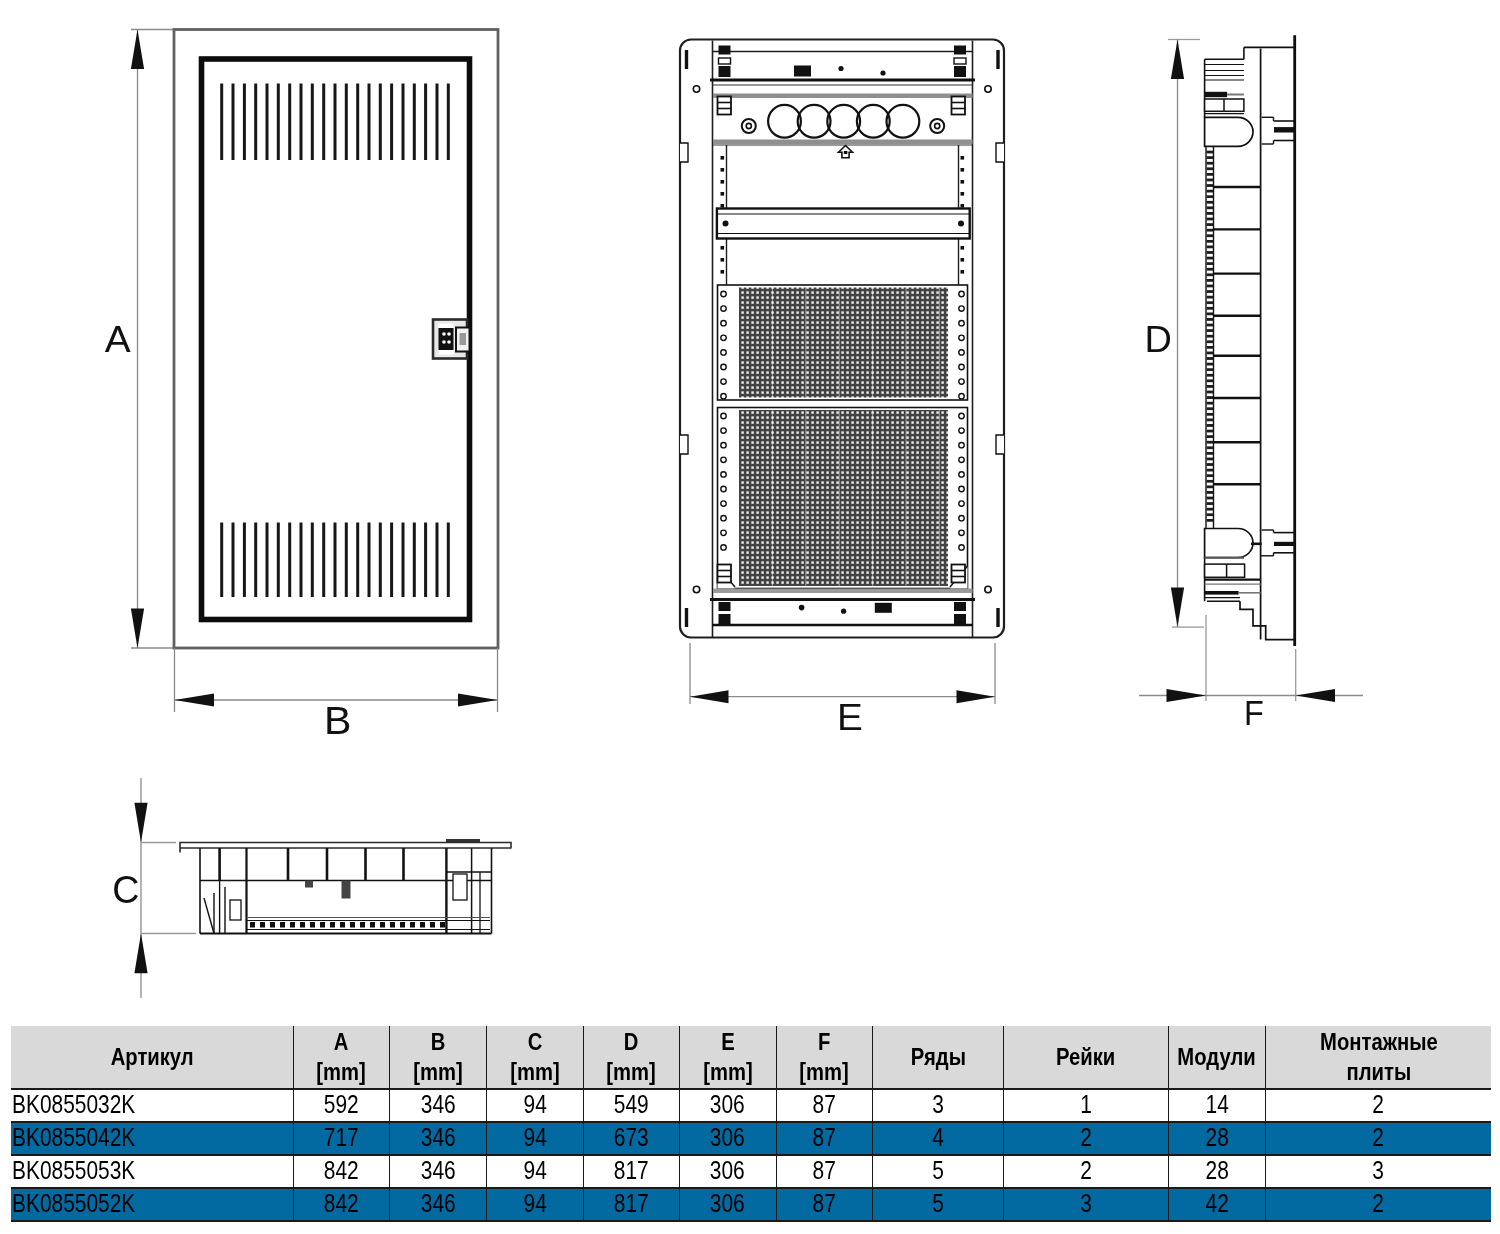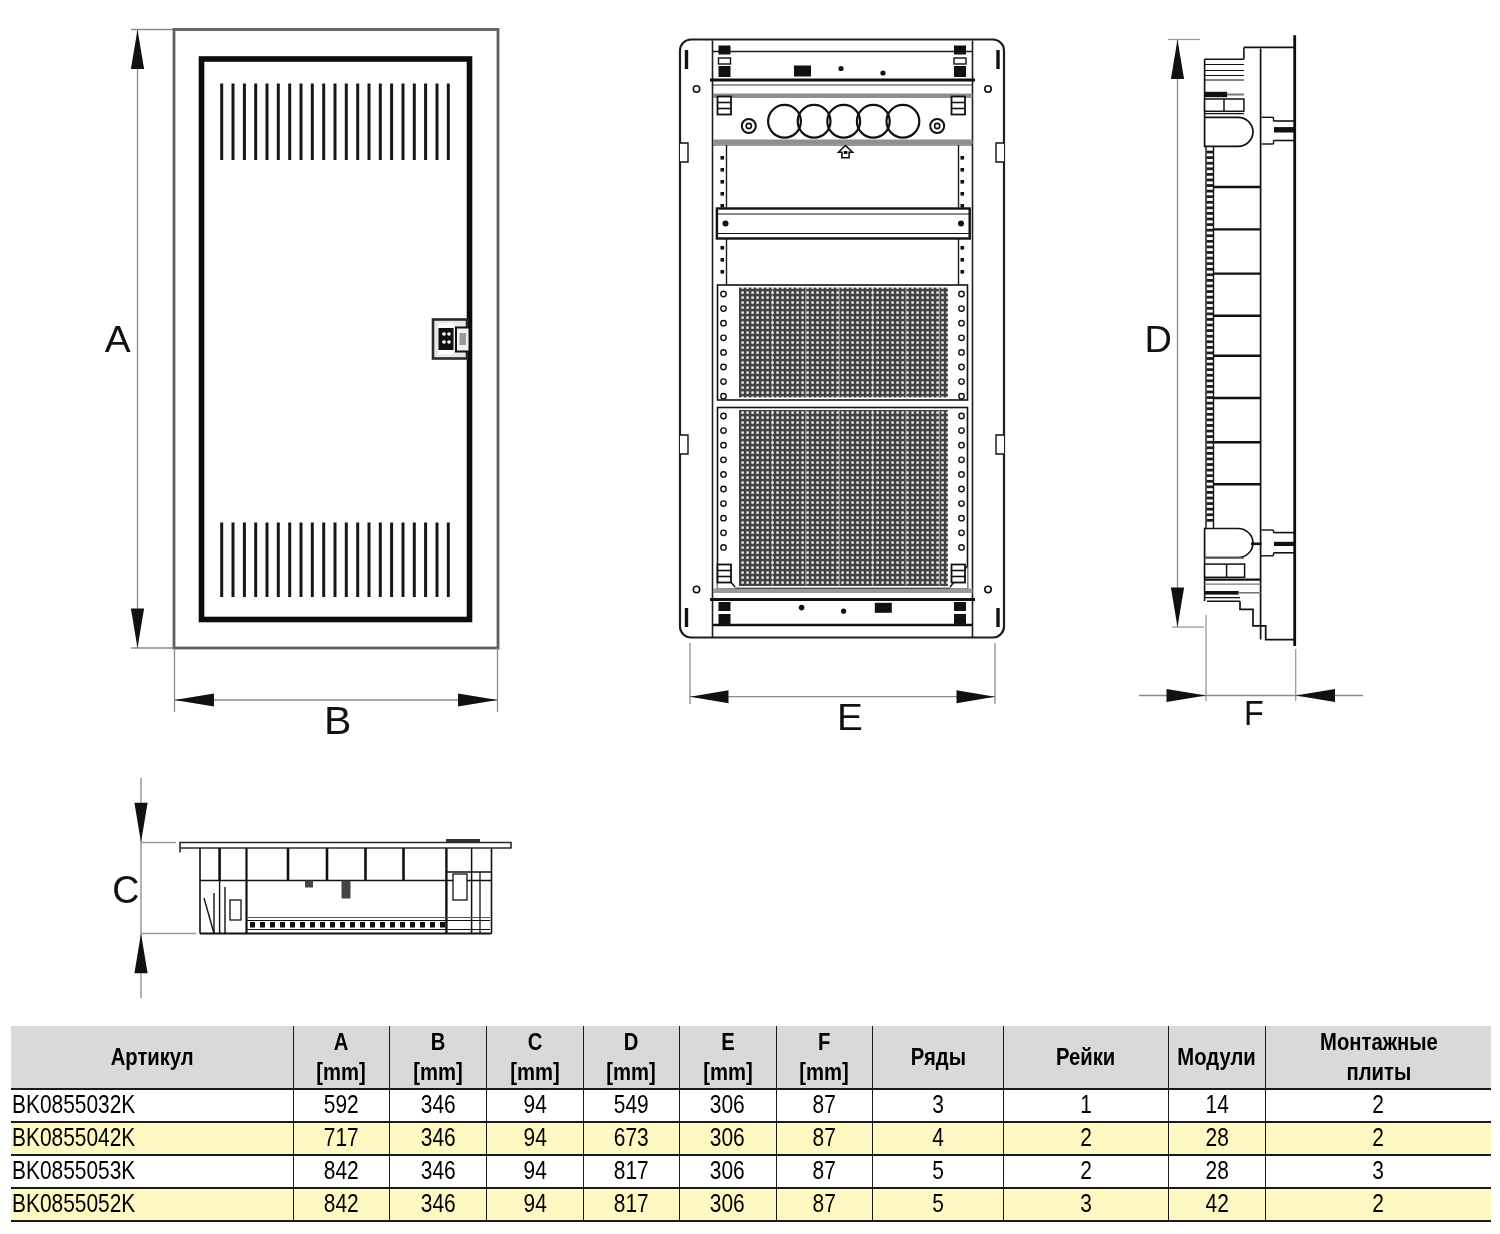--- a/index.html
+++ b/index.html
@@ -8,21 +8,21 @@
 #tblwrap{position:absolute;left:11px;top:1026px;width:1480px;}
 table{border-collapse:collapse;width:1480px;table-layout:fixed;font-family:"Liberation Sans",sans-serif;color:#000;}
 td,th{padding:0;margin:0;font-size:25.5px;line-height:1.15;vertical-align:middle;text-align:center;border-right:1.5px solid #1a1a1a;border-bottom:2px solid #1a1a1a;}
 td span,th span{display:inline-block;white-space:pre;transform:scaleX(0.82);transform-origin:center center;}
 th span{font-size:23px;transform:scaleX(0.88);line-height:30px;}
 td.art span{transform-origin:left center;}
 tbody td span{position:relative;top:-1.5px;}
 td:last-child,th:last-child{border-right:none;}
 thead th{background:#d9d9d9;font-weight:bold;height:62px;}
 tbody td{height:31px;font-weight:normal;line-height:22px;}
-tbody tr.g td{background:#fef9c3;}
+tbody tr.g td{background:#0369a1;}
 td.art{text-align:left;padding-left:1px;}
 </style>
 </head>
 <body>
 <div id="page">
 <svg id="draw" width="1500" height="1022" viewBox="0 0 1500 1022" fill="none">
 <defs>
 <pattern id="perf" width="5" height="5" patternUnits="userSpaceOnUse">
   <rect x="0" y="0" width="5" height="5" fill="#424242"></rect>
   <rect x="1.35" y="1.35" width="2.45" height="2.45" fill="#ececec"></rect>

